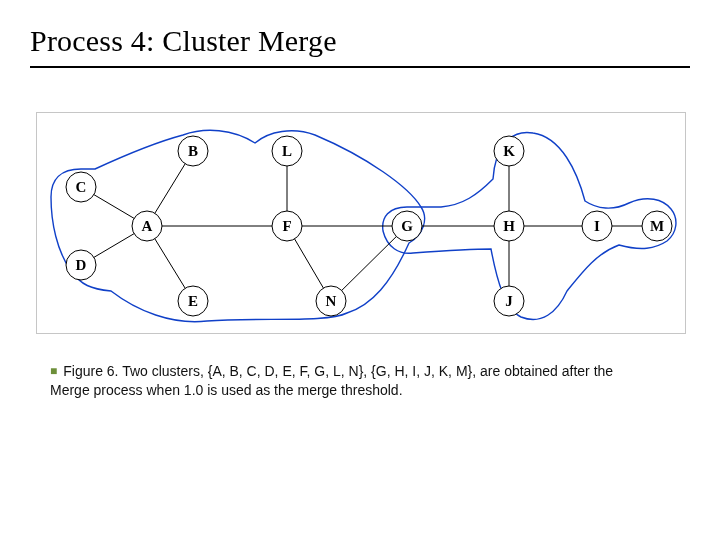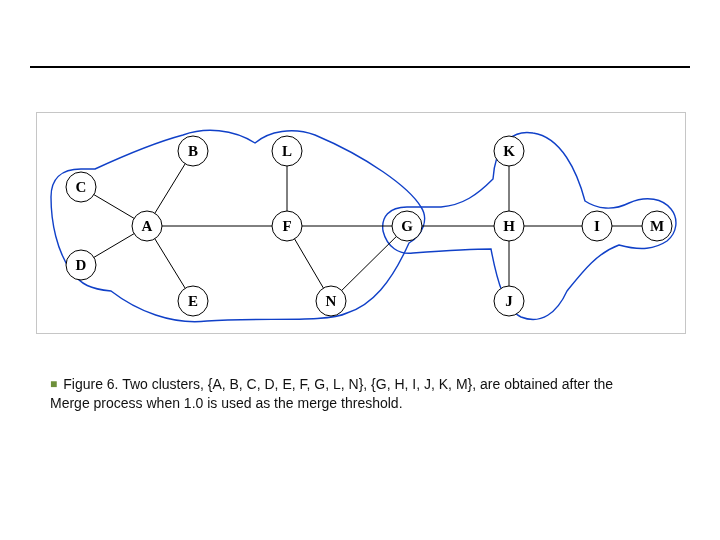--- a/index.html
+++ b/index.html
@@ -51,35 +51,37 @@
   .graph-svg { display: block; }
   .caption {
     position: absolute;
     left: 50px;
     top: 362px;
     width: 600px;
     font-family: Verdana, Geneva, sans-serif;
     font-size: 14px;
     line-height: 1.35;
     color: #111;
-    margin-top: 13px;
   }
   .caption .bullet {
     color: #6d8f3a;
     margin-right: 6px;
     font-size: 12px;
     position: relative;
     top: -1px;
   }
 </style>
 </head>
 <body>
 
 <div class="slide">
 
+  <div class="title-row">
+    <div class="title-text">Process 4: Cluster Merge</div>
+  </div>
   <div class="title-underline"></div>
 
   <div class="figure-area">
     <svg class="graph-svg" id="graph-svg" width="648" height="220" viewBox="0 0 648 220">
         <path d="M 44 56  C 24 56  14 66  14 84  C 14 110 20 138 34 158  C 44 172 54 176 74 178  C 100 198 135 212 170 208  C 225 204 290 210 310 200  C 335 192 354 170 372 130  C 386 122 392 106 384 94  C 372 74 330 44 278 22  C 256 14 232 18 218 30  C 196 16 168 14 146 22  C 116 30 84 44 58 56  Z" fill="none" stroke="#1040c8" stroke-width="1.4"></path>
         <path d="M 370 94  C 352 94 344 104 346 118  C 350 134 362 142 376 140  C 404 138 434 136 454 136  C 460 168 468 196 484 204  C 504 212 520 200 530 178  C 546 158 560 140 582 132  C 604 138 618 136 630 128  C 640 120 642 106 634 96  C 626 86 610 82 592 90  C 576 98 560 96 548 88  C 540 58 524 24 496 20  C 472 16 458 36 456 66  C 440 82 426 92 404 94  Z" fill="none" stroke="#1040c8" stroke-width="1.4"></path>
         <line x1="110" y1="113" x2="156" y2="38" stroke="#000" stroke-width="1"></line>
         <line x1="110" y1="113" x2="44" y2="74" stroke="#000" stroke-width="1"></line>
         <line x1="110" y1="113" x2="44" y2="152" stroke="#000" stroke-width="1"></line>
         <line x1="110" y1="113" x2="156" y2="188" stroke="#000" stroke-width="1"></line>

